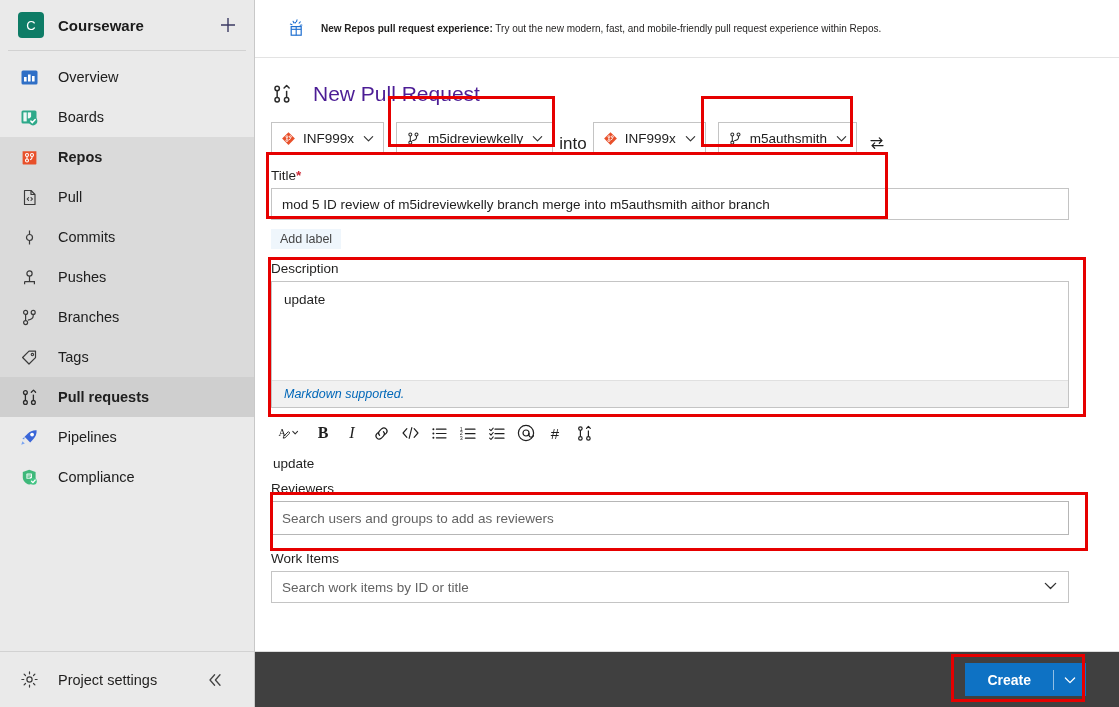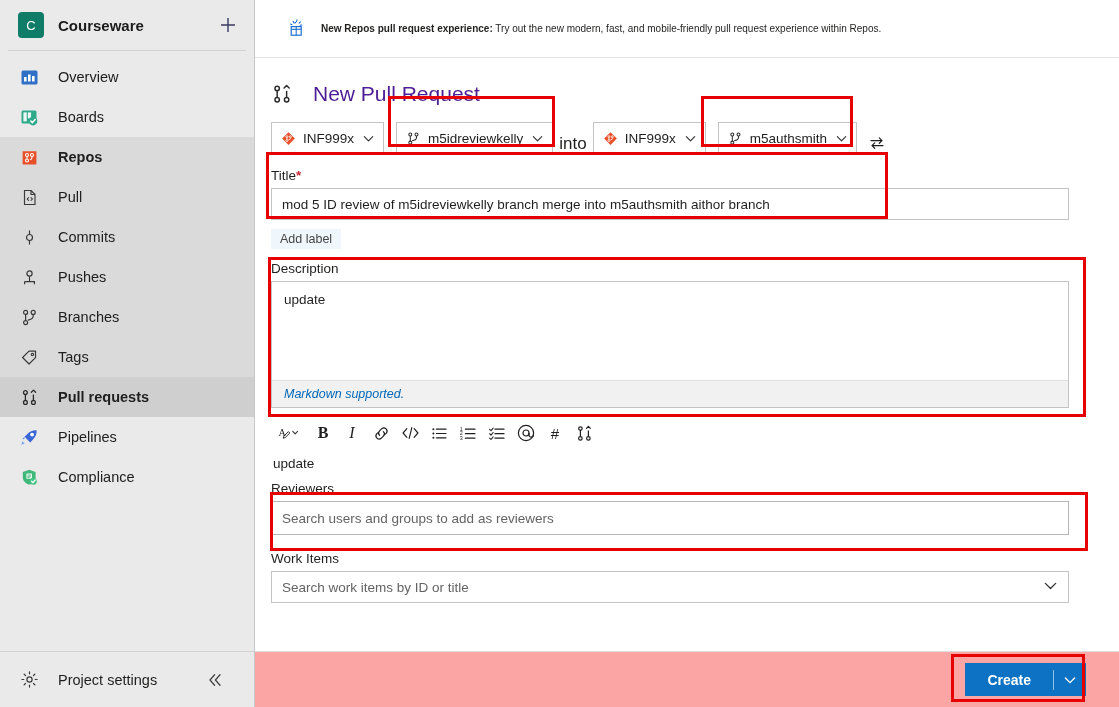--- a/index.html
+++ b/index.html
@@ -315,21 +315,21 @@
   }
   .wi-input .chev { color: #333; }
 
   .section { margin-top: 12px; }
 
   .bottom-bar {
     position: absolute;
     left: 0; right: 0; bottom: 0;
     height: 56px;
     border-top: 1px solid #dcdcdc;
-    background: #fca5a5;
+    background: #404040;
     display: flex;
     align-items: center;
     justify-content: flex-end;
     padding-right: 33px;
     box-sizing: border-box;
   }
   .create-btn {
     display: inline-flex;
     align-items: center;
     background: #0e72c4;

